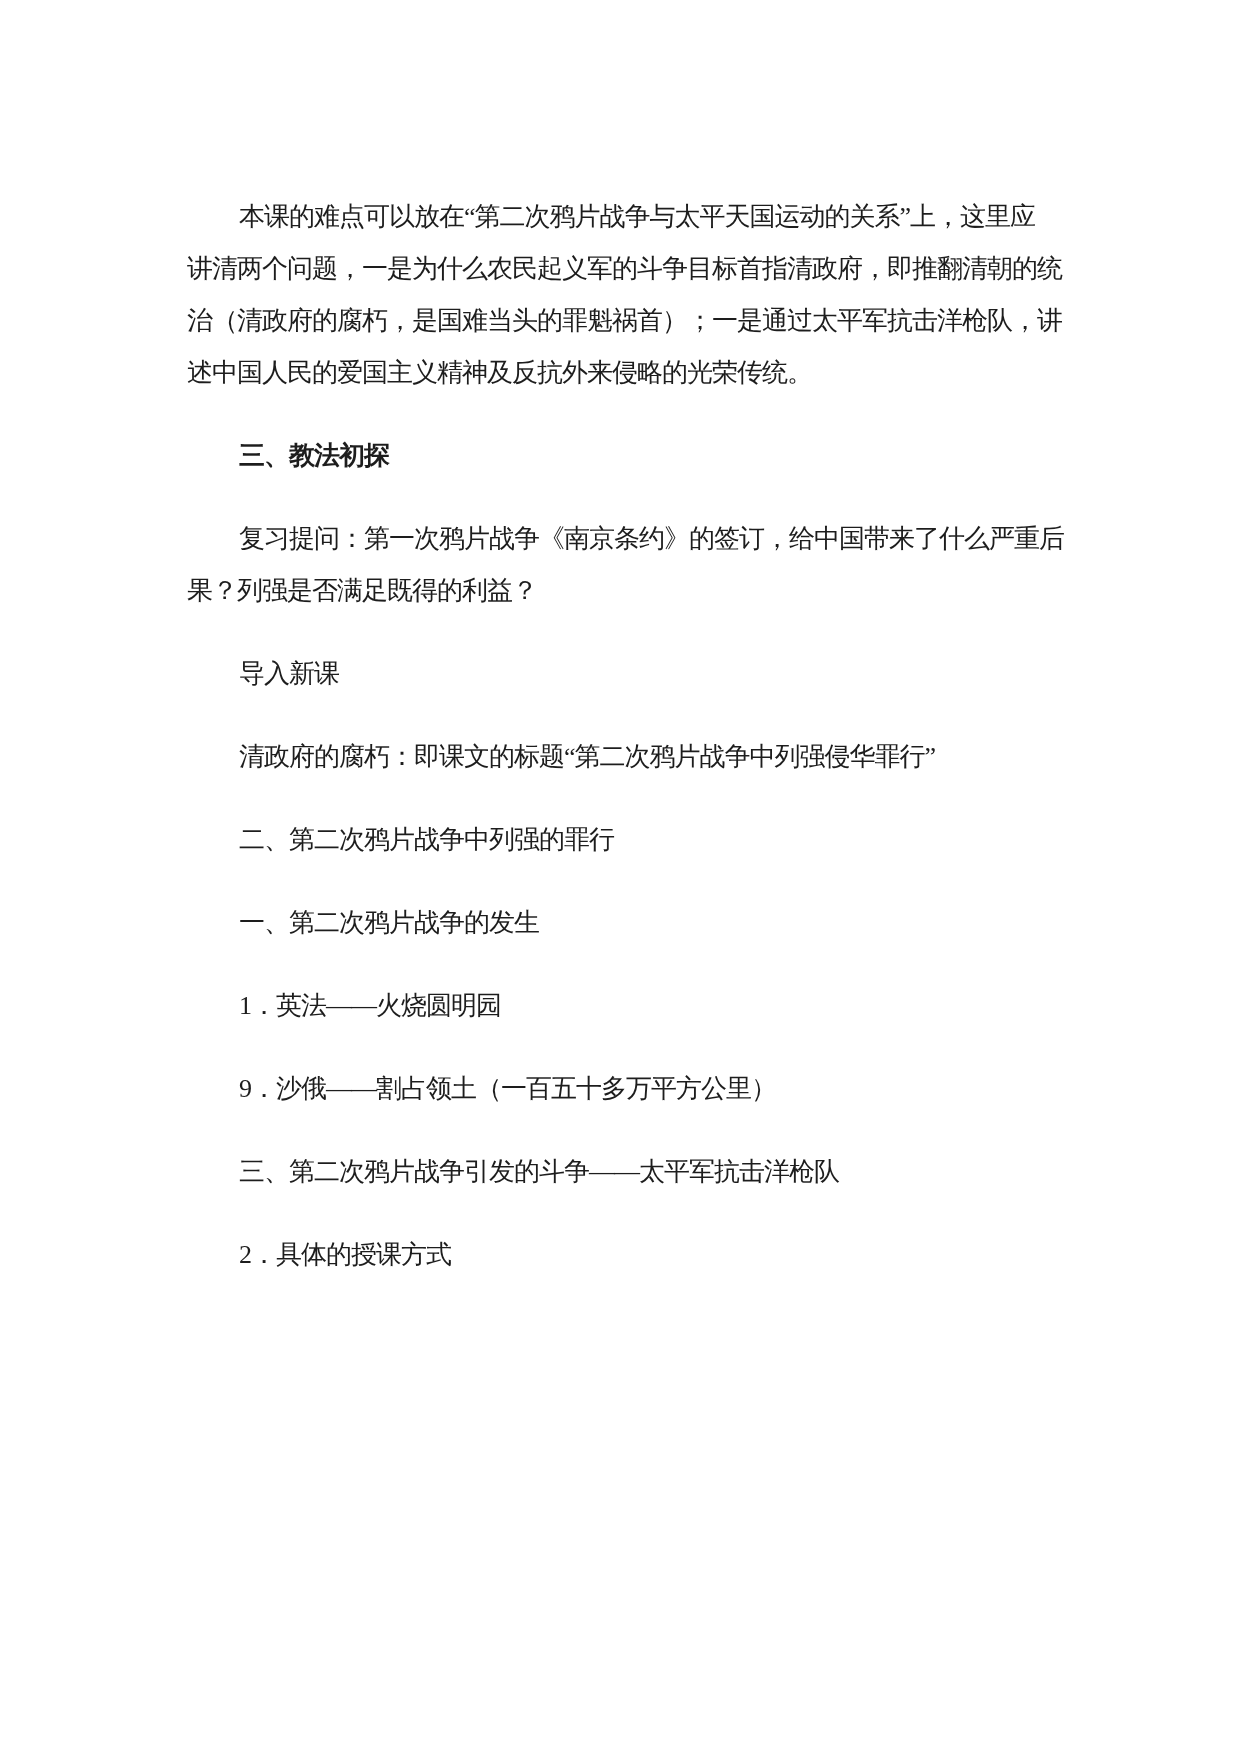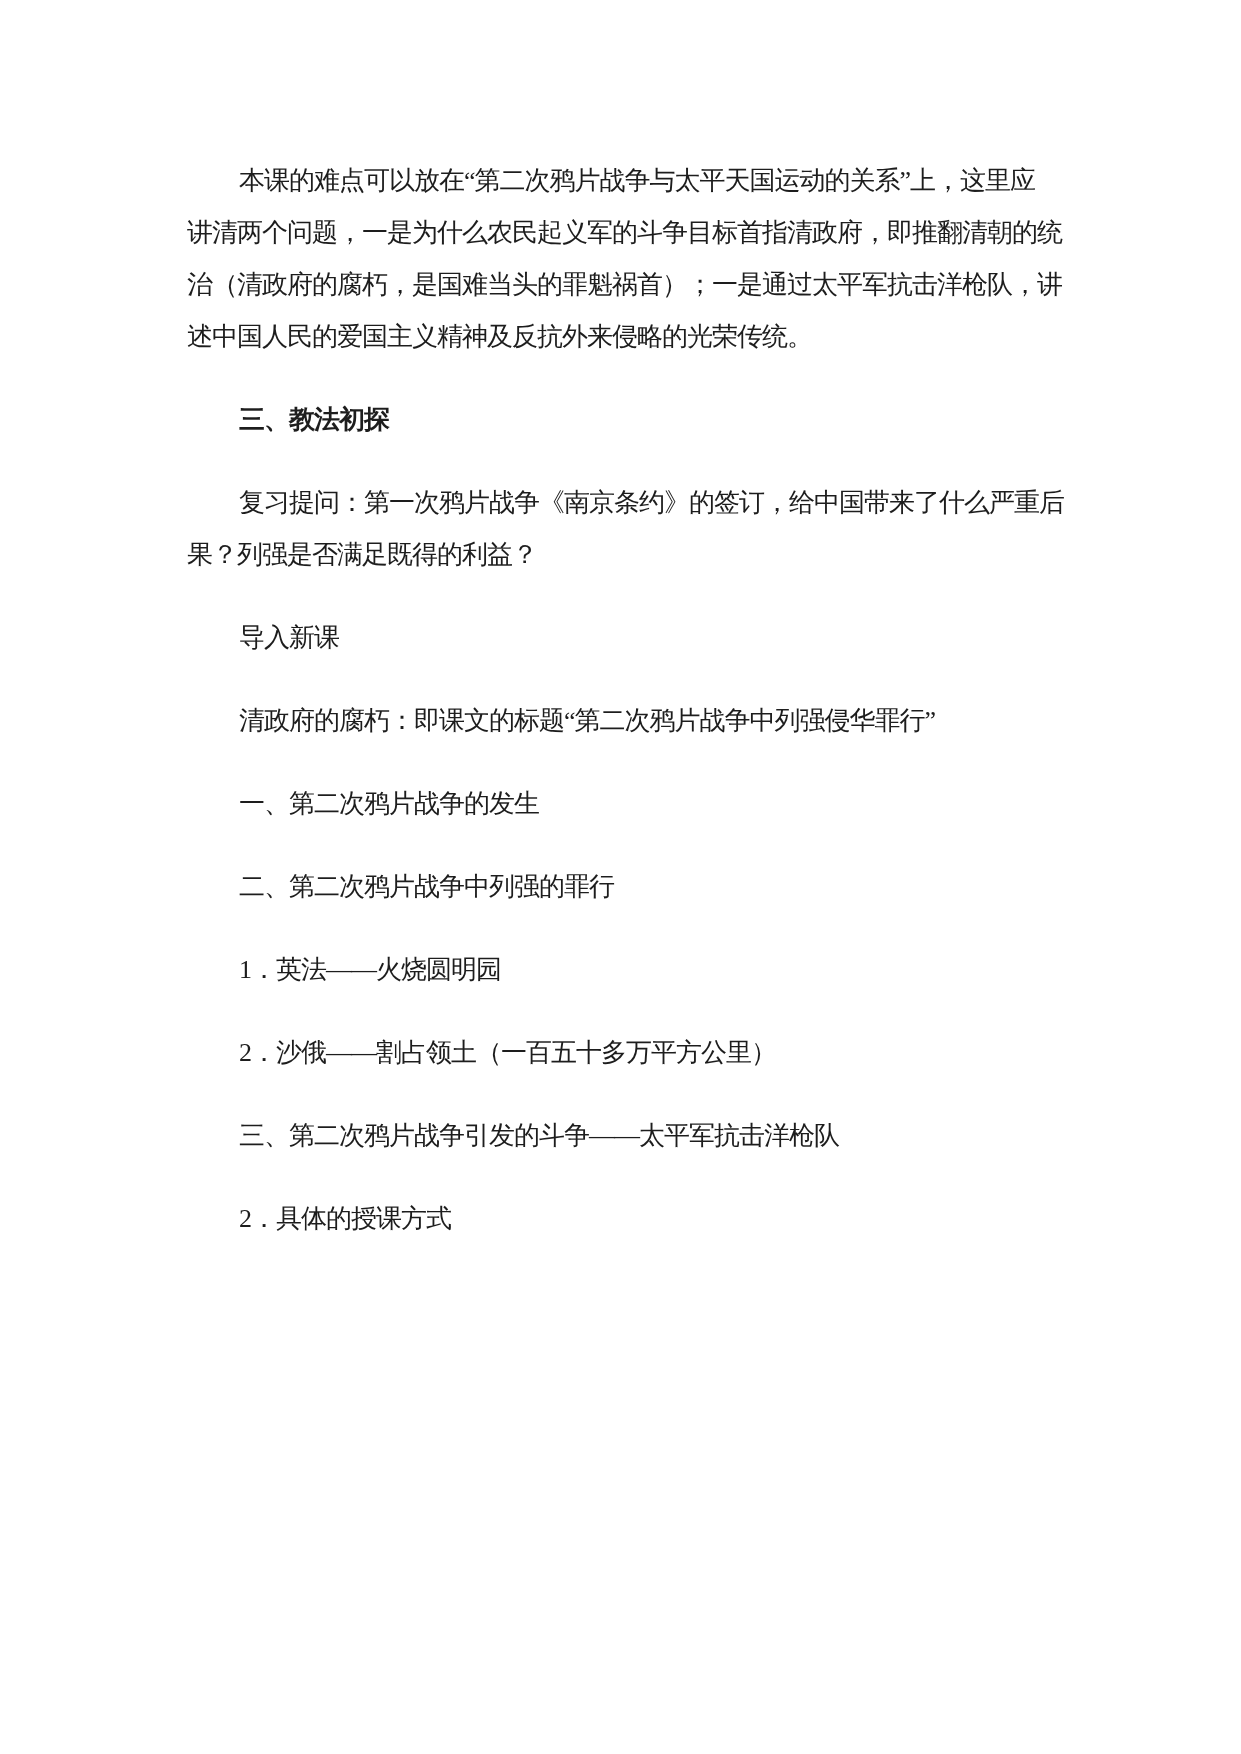--- a/index.html
+++ b/index.html
@@ -6,20 +6,21 @@
     margin: 0;
     padding: 0;
     background: #ffffff;
   }
   .page {
     position: relative;
     width: 1241px;
     height: 1242px;
     background: #ffffff;
     overflow: hidden;
+    margin-top: 36px;
   }
   .doc-body {
     position: absolute;
     left: 187px;
     top: 155px;
     width: 920px;
     font-family: "Liberation Serif", "DejaVu Serif", serif;
     font-size: 26px;
     color: #1d1d1d;
   }
@@ -57,30 +58,30 @@
         <div class="line first">复习提问：第一次鸦片战争《南京条约》的签订，给中国带来了什么严重后</div>
         <div class="line">果？列强是否满足既得的利益？</div>
       </div>
       <div class="block">
         <div class="line first">导入新课</div>
       </div>
       <div class="block">
         <div class="line first">清政府的腐朽：即课文的标题“第二次鸦片战争中列强侵华罪行”</div>
       </div>
       <div class="block">
-        <div class="line first">一、第二次鸦片战争的发生</div>
+        <div class="line first">二、第二次鸦片战争中列强的罪行</div>
       </div>
       <div class="block">
-        <div class="line first">二、第二次鸦片战争中列强的罪行</div>
+        <div class="line first">一、第二次鸦片战争的发生</div>
       </div>
       <div class="block">
         <div class="line first">1．英法——火烧圆明园</div>
       </div>
       <div class="block">
-        <div class="line first">2．沙俄——割占领土（一百五十多万平方公里）</div>
+        <div class="line first">9．沙俄——割占领土（一百五十多万平方公里）</div>
       </div>
       <div class="block">
         <div class="line first">三、第二次鸦片战争引发的斗争——太平军抗击洋枪队</div>
       </div>
       <div class="block">
         <div class="line first">2．具体的授课方式</div>
       </div>
     </div>
 </div>
 

